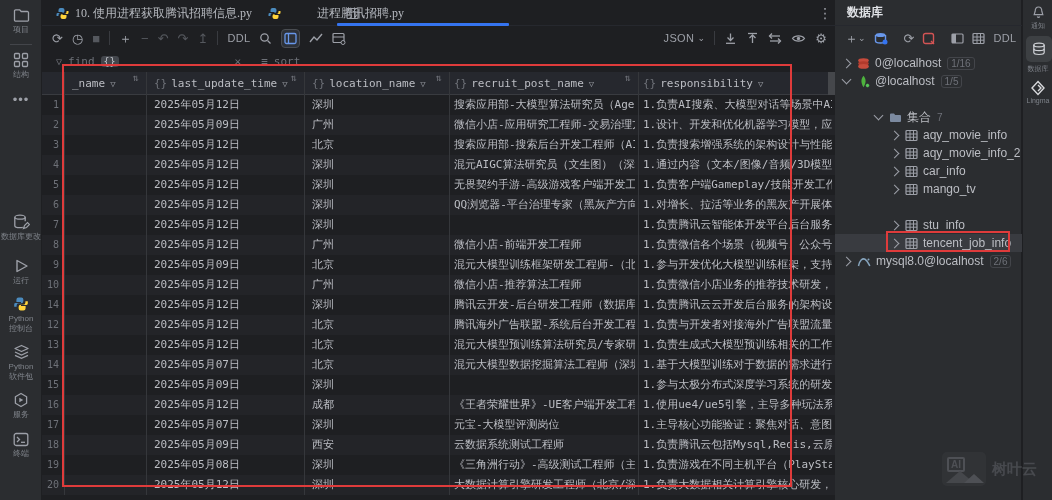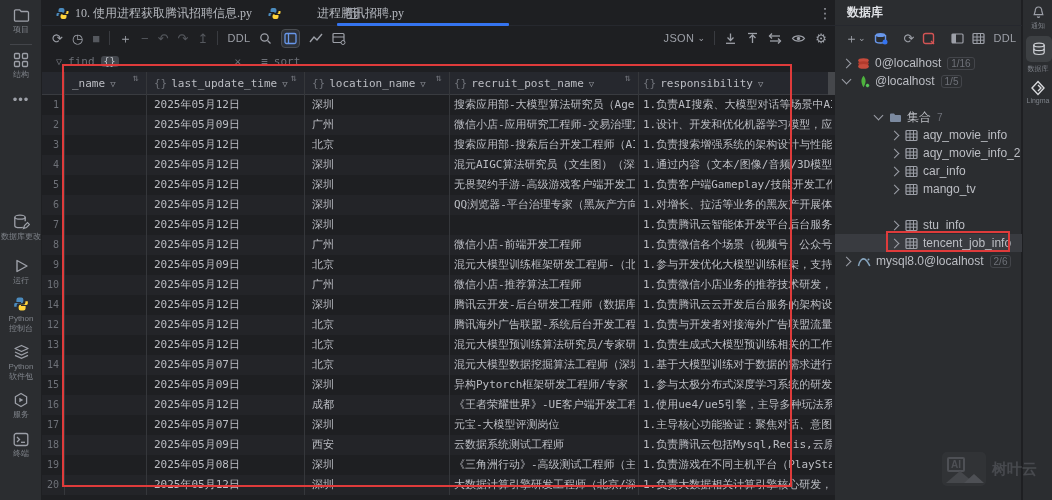--- a/index.html
+++ b/index.html
@@ -428,21 +428,20 @@
           <span class="cell" style="left: 112px; width: 147px;">2025年05月07日</span>
           <span class="cell" style="left: 270px; width: 134px;">北京</span>
           <span class="cell" style="left: 412px; width: 181px;">混元大模型数据挖掘算法工程师（深圳）</span>
           <span class="cell" style="left: 601px; width: 189px;">1.基于大模型训练对于数据的需求进行互联网</span>
         </div>
         <div class="row" style="top: 325px;">
           <span class="cell num" style="left: 0px; width: 17px;">15</span>
           <span class="cell" style="left: 30px; width: 71px;"></span>
           <span class="cell" style="left: 112px; width: 147px;">2025年05月09日</span>
           <span class="cell" style="left: 270px; width: 134px;">深圳</span>
-          <span class="cell" style="left: 412px; width: 181px;">异构Pytorch框架研发工程师/专家</span>
           <span class="cell" style="left: 601px; width: 189px;">1.参与太极分布式深度学习系统的研发工作，</span>
         </div>
         <div class="row stripe" style="top: 345px;">
           <span class="cell num" style="left: 0px; width: 17px;">16</span>
           <span class="cell" style="left: 30px; width: 71px;"></span>
           <span class="cell" style="left: 112px; width: 147px;">2025年05月12日</span>
           <span class="cell" style="left: 270px; width: 134px;">成都</span>
           <span class="cell" style="left: 412px; width: 181px;">《王者荣耀世界》-UE客户端开发工程师-场</span>
           <span class="cell" style="left: 601px; width: 189px;">1.使用ue4/ue5引擎，主导多种玩法系统与</span>
         </div>

